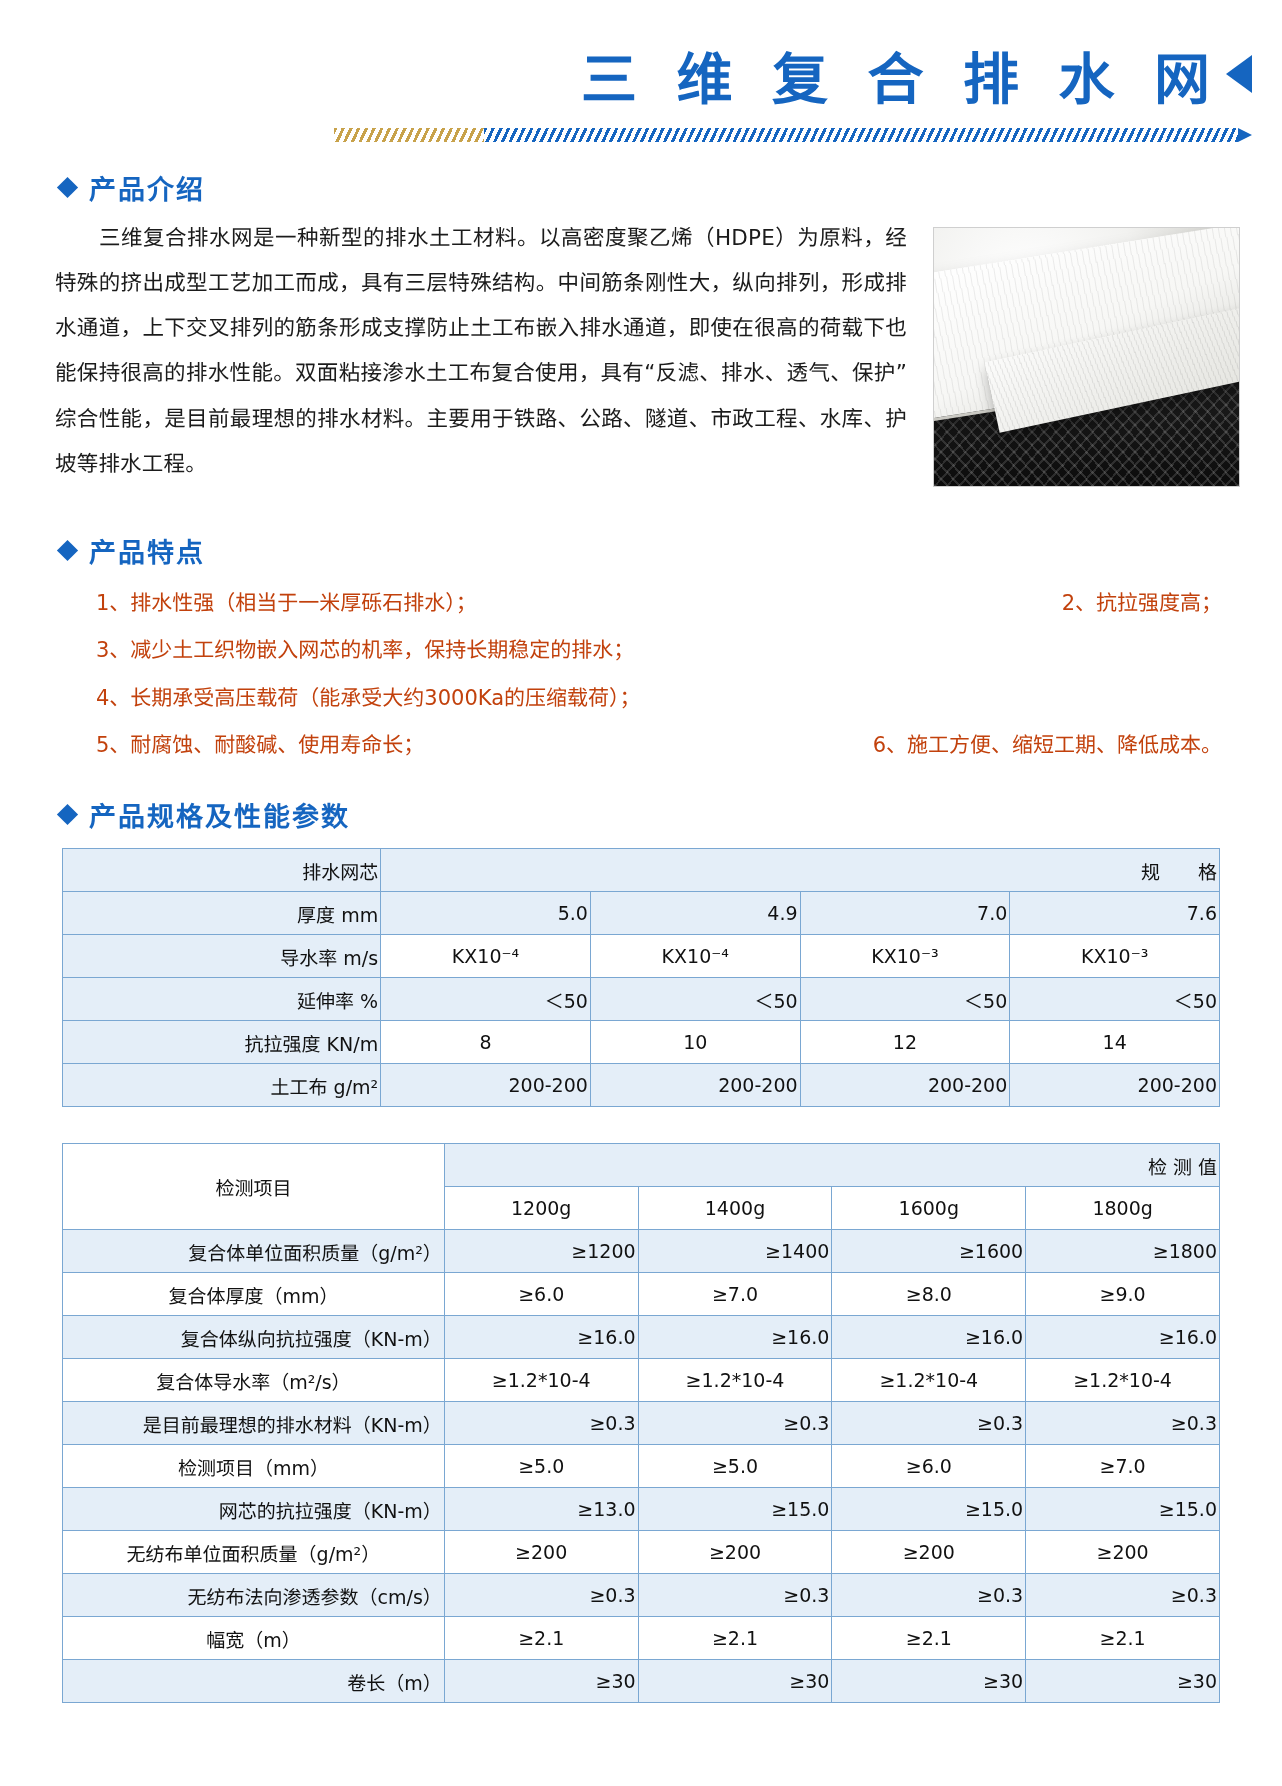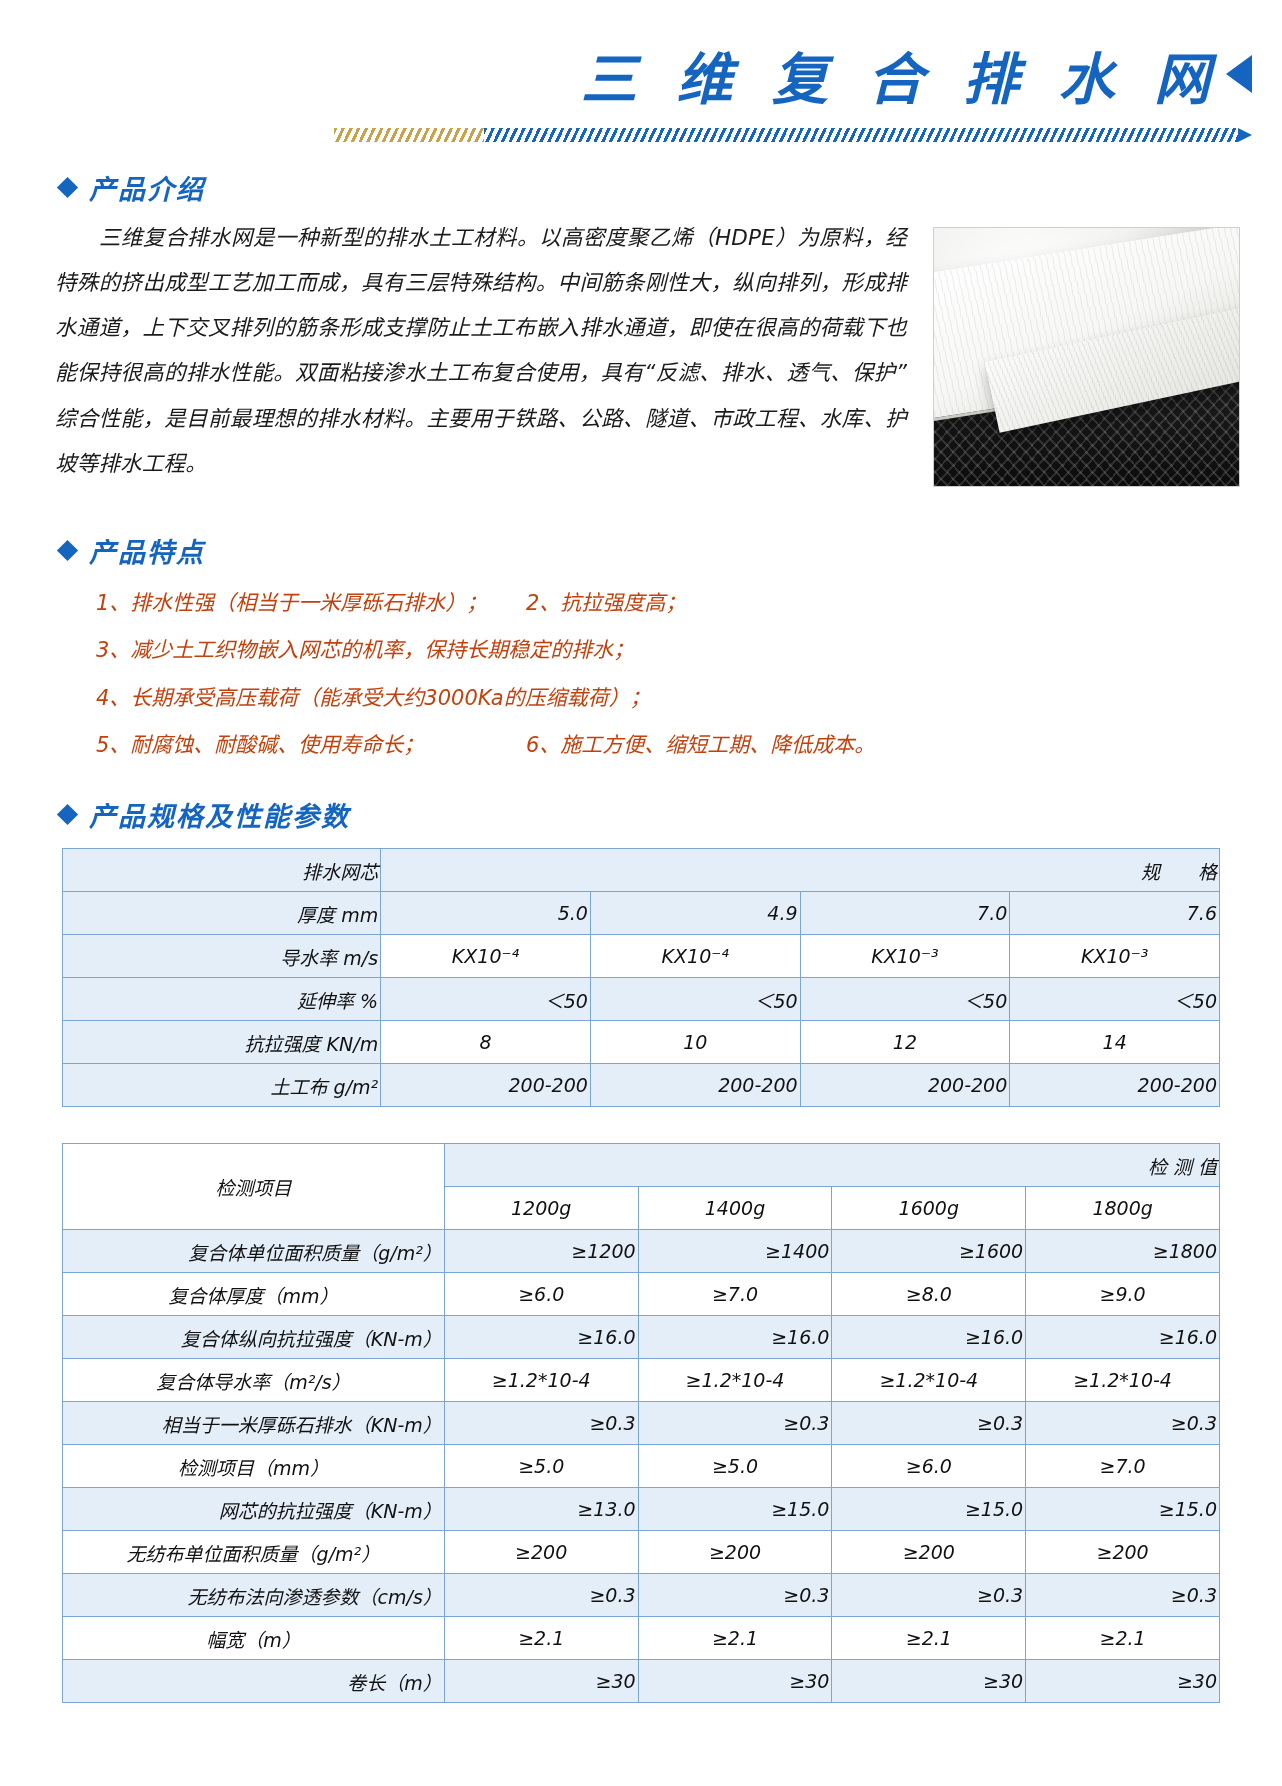--- a/index.html
+++ b/index.html
@@ -13,21 +13,20 @@
     font-family: "Liberation Sans", sans-serif;
     color: #1a1a1a;
     position: relative;
     overflow: hidden;
   }
   .page {
     position: relative;
     width: 1282px;
     height: 1706px;
     box-sizing: border-box;
-    font-style: italic;
   }
 
   
   .header {
     padding-top: 52px;
     padding-right: 30px;
     text-align: right;
   }
   .main-title {
     font-family: "DejaVu Sans", sans-serif;
@@ -165,21 +164,21 @@
     margin: 10px 60px 0 96px;
     font-family: "DejaVu Sans", sans-serif;
     font-size: 21px;
     line-height: 2.25;
     color: #c2410c;
   }
   .feature-row {
     display: flex;
   }
   .feature-row .f-left { width: 430px; flex: 0 0 auto; }
-  .feature-row .f-right { flex: 1 1 auto; }
+  .feature-row .f-right { flex: 1 1 auto; text-align: right; }
 
   
   .table-wrap {
     margin: 14px 62px 0 62px;
   }
   table {
     width: 100%;
     border-collapse: collapse;
     font-family: "DejaVu Sans", sans-serif;
     font-size: 19px;
@@ -361,21 +360,21 @@
           <td class="tint">≥16.0</td>
         </tr>
         <tr>
           <td class="plain lbl">复合体导水率（m²/s）</td>
           <td class="plain">≥1.2*10-4</td>
           <td class="plain">≥1.2*10-4</td>
           <td class="plain">≥1.2*10-4</td>
           <td class="plain">≥1.2*10-4</td>
         </tr>
         <tr>
-          <td class="tint lbl">相当于一米厚砾石排水（KN-m）</td>
+          <td class="tint lbl">是目前最理想的排水材料（KN-m）</td>
           <td class="tint">≥0.3</td>
           <td class="tint">≥0.3</td>
           <td class="tint">≥0.3</td>
           <td class="tint">≥0.3</td>
         </tr>
         <tr>
           <td class="plain lbl">检测项目（mm）</td>
           <td class="plain">≥5.0</td>
           <td class="plain">≥5.0</td>
           <td class="plain">≥6.0</td>

